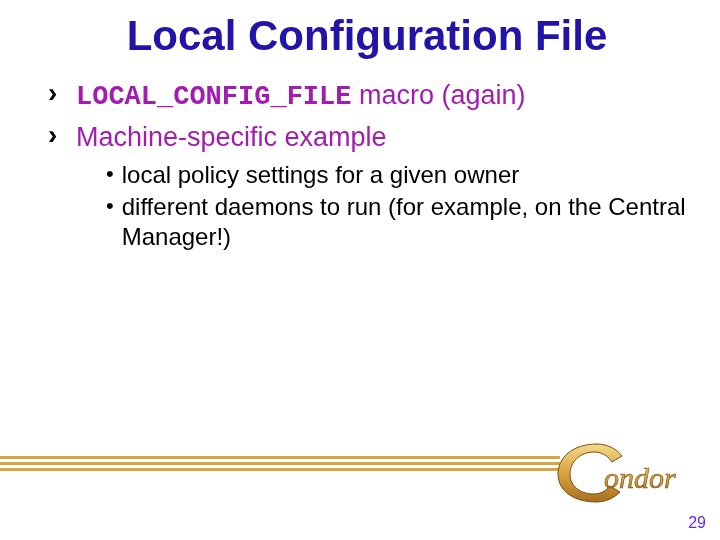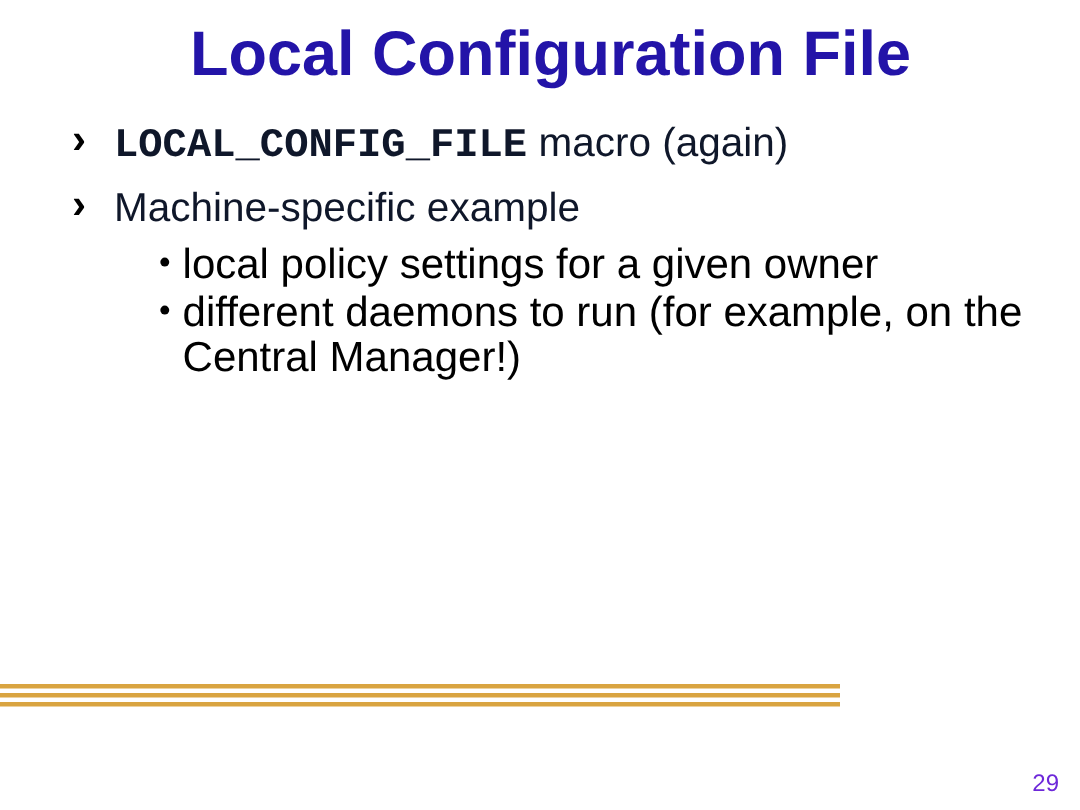--- a/index.html
+++ b/index.html
@@ -34,21 +34,21 @@
   .chevron {
     color: #000;
     font-weight: bold;
     font-size: 28px;
     line-height: 30px;
     margin-right: 10px;
     flex-shrink: 0;
     width: 18px;
   }
   .top-text {
-    color: #0f172a;
+    color: #a21caf;
     font-size: 27px;
     line-height: 34px;
   }
   .mono {
     font-family: "Courier New", Courier, monospace;
     font-weight: bold;
     font-size: 27px;
   }
   .sublist {
     padding-left: 58px;
@@ -61,21 +61,21 @@
   }
   .dot {
     color: #000;
     font-size: 22px;
     line-height: 28px;
     margin-right: 8px;
     flex-shrink: 0;
   }
   .sub-text {
     color: #000;
-    font-size: 28px;
+    font-size: 24px;
     line-height: 30px;
   }
   .footer-lines {
     position: absolute;
     left: 0;
     bottom: 66px;
     width: 560px;
     height: 18px;
   }
   .line1 { position:absolute; width:100%; height:3px; background:#d9a441; top:0; }
@@ -130,16 +130,41 @@
     </div>
 
   </div>
 
   <div class="footer-lines">
     <div class="line1"></div>
     <div class="line2"></div>
     <div class="line3"></div>
   </div>
 
+  <div class="logo">
+    <svg viewBox="0 0 150 70" width="150" height="70">
+      <defs>
+        <linearGradient id="gold" x1="0" y1="0" x2="0" y2="1">
+          <stop offset="0%" stop-color="#f4d98a"></stop>
+          <stop offset="50%" stop-color="#d9a441"></stop>
+          <stop offset="100%" stop-color="#a86f1e"></stop>
+        </linearGradient>
+      </defs>
+
+      <path d="M 45 8
+               C 20 8, 6 22, 6 38
+               C 6 55, 22 66, 44 66
+               C 54 66, 62 62, 68 56
+               L 58 50
+               C 54 55, 48 58, 42 58
+               C 28 58, 18 50, 18 38
+               C 18 26, 28 16, 42 16
+               C 50 16, 56 20, 60 26
+               L 70 20
+               C 64 12, 54 8, 45 8 Z" fill="url(#gold)" stroke="#7a4e10" stroke-width="1"></path>
+
+      <text x="52" y="52" font-family="Georgia, 'Times New Roman', serif" font-size="30" font-style="italic" fill="url(#gold)" stroke="#7a4e10" stroke-width="0.6">ondor</text>
+    </svg>
+  </div>
 
   <div class="pagenum">29</div>
 
 </div>
 
 </body></html>

